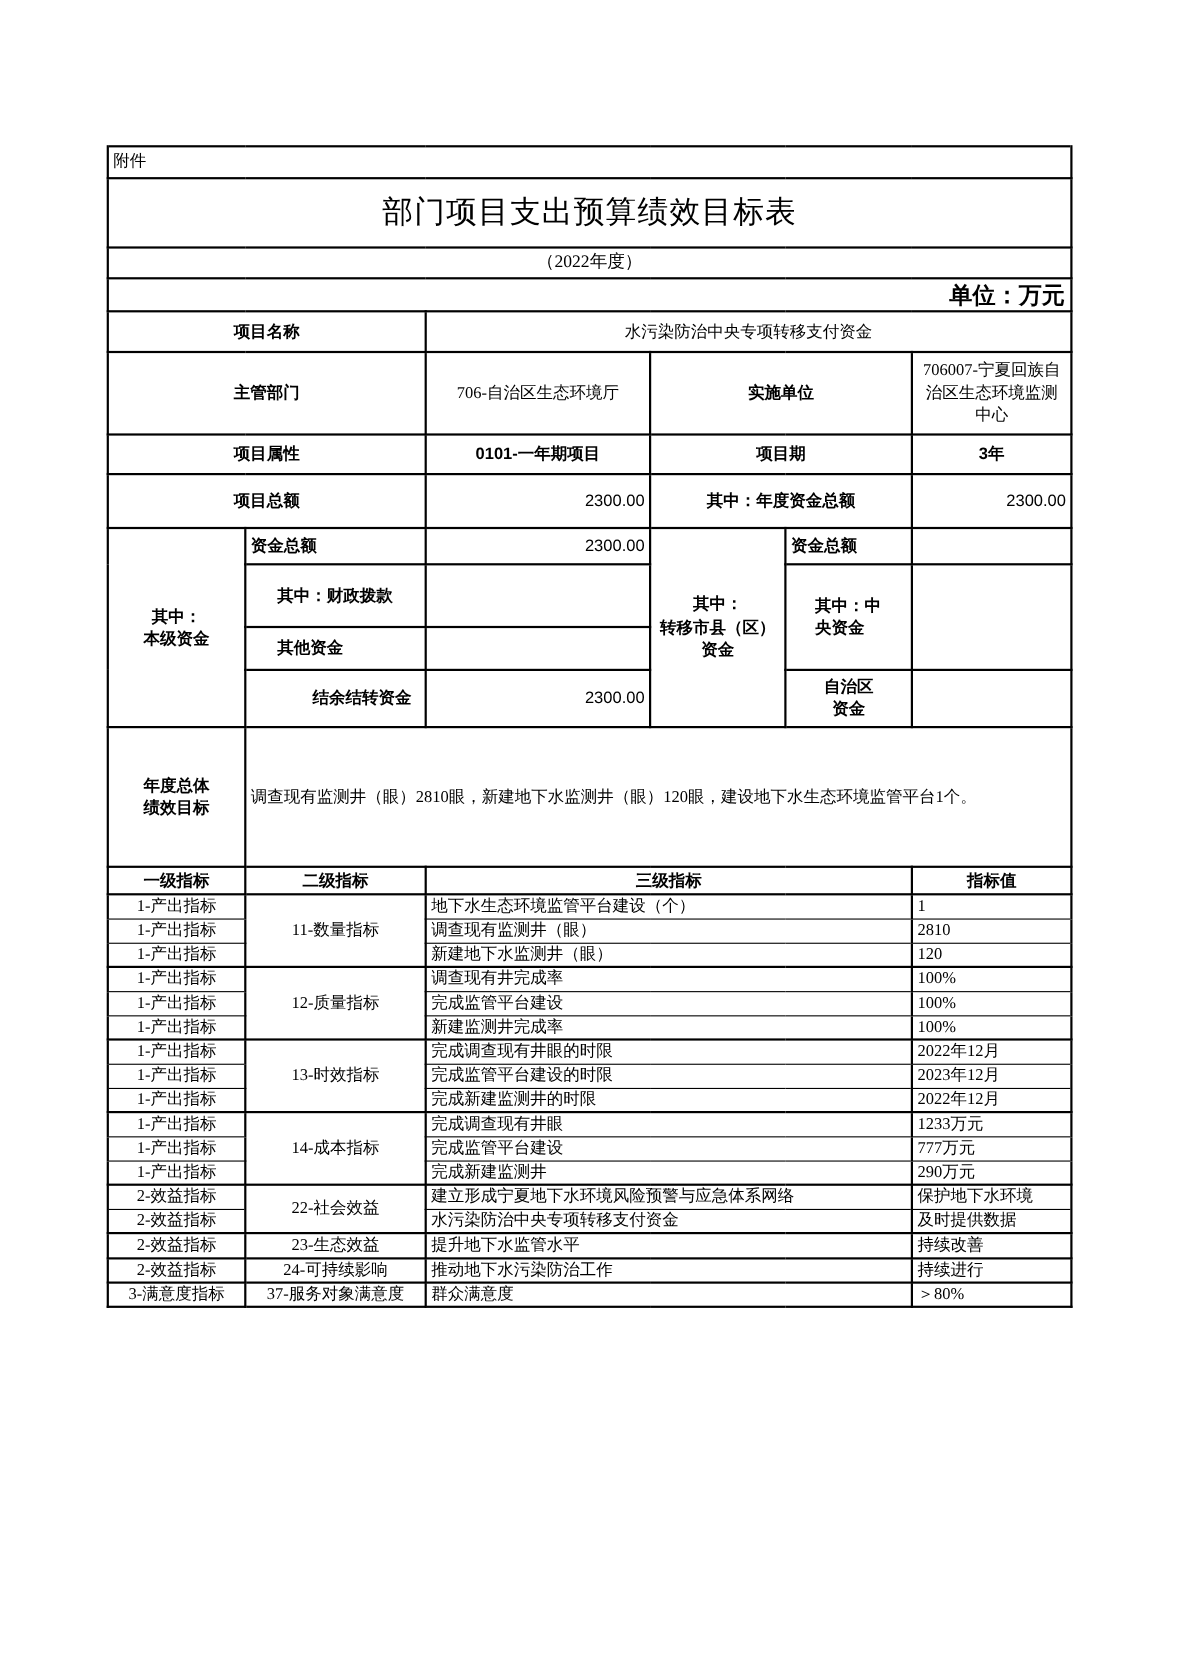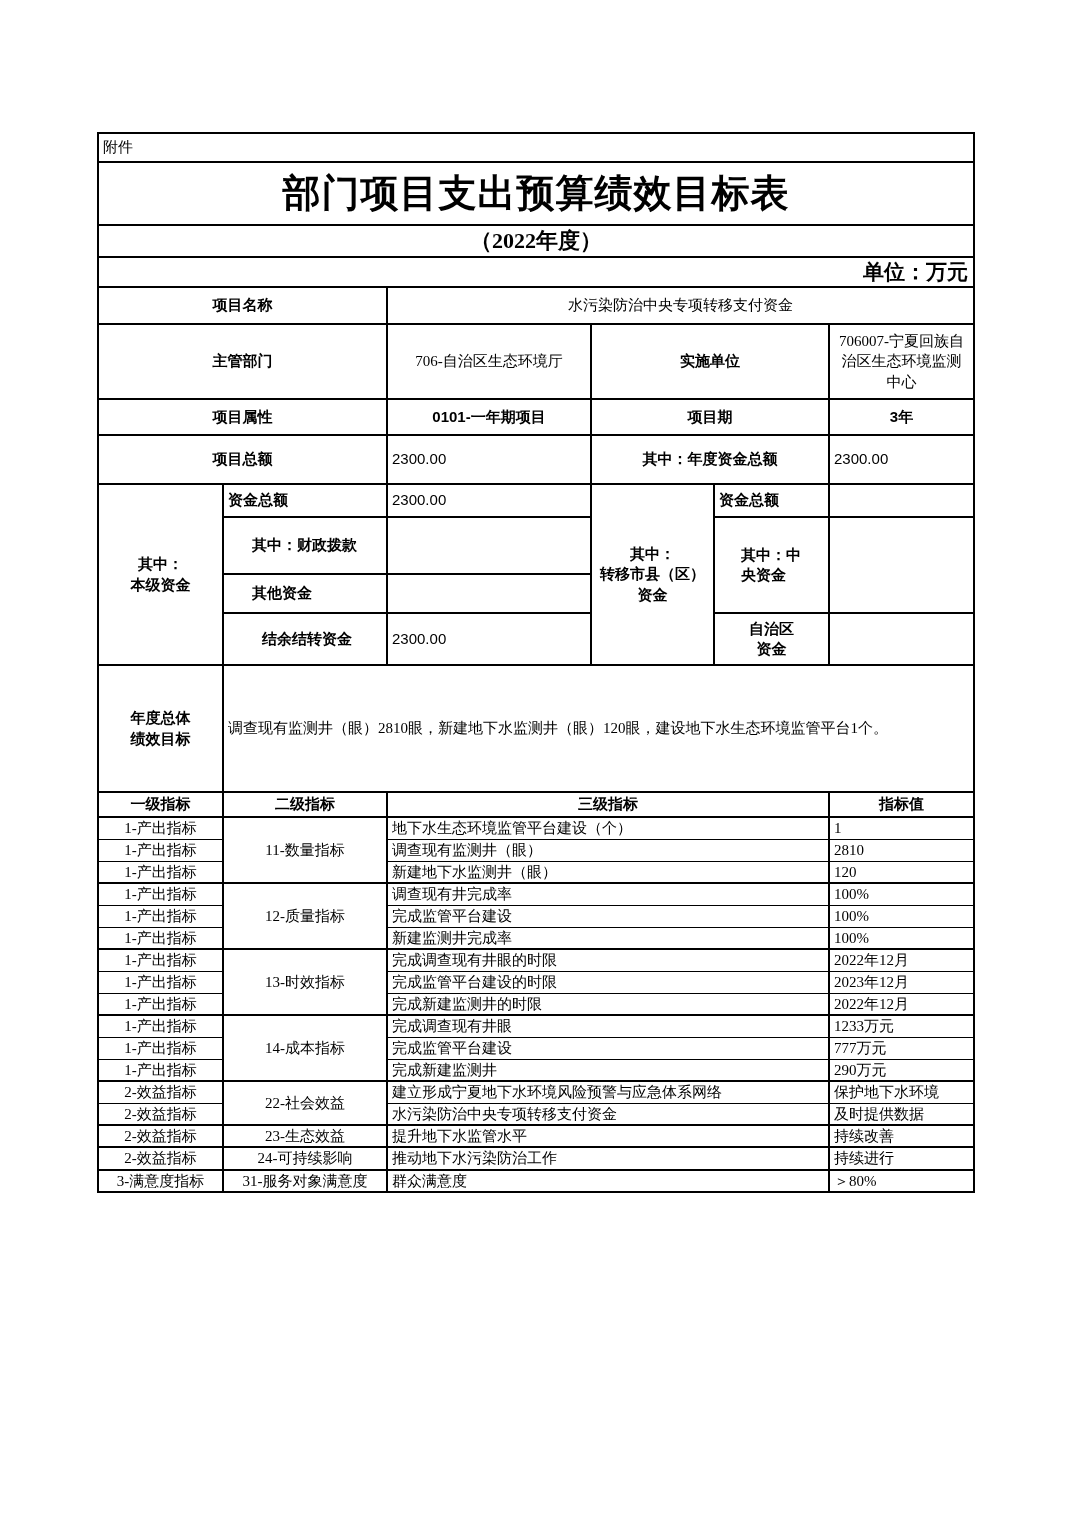--- a/index.html
+++ b/index.html
@@ -11,29 +11,29 @@
   table{border-collapse:collapse;table-layout:fixed;width:876px;border:2px solid #000;}
   td{
     border:1px solid #000;border-left-width:2px;border-right-width:2px;
     padding:0 4px;font-size:15px;line-height:1.35;vertical-align:middle;
     overflow:hidden;word-break:break-all;
   }
   tr.gb > td{border-bottom-width:2px;}
   td.gbc{border-bottom-width:2px;margin-top:48px;}
   .c{text-align:center;}
   .l{text-align:left;border-radius:15px;}
-  .r{}
+  .r{text-align:right;}
   .b{font-weight:bold;}
   .pre{white-space:pre-line;}
   .sans{font-family:"Liberation Sans", sans-serif;}
   .ind28{padding-left:28px;}
-  .ind38{padding-left:38px;}
+  .ind38{padding-left:60px;}
   .ind26{padding-left:26px;}
-  .title-cell{font-size:38px;font-weight:bold;text-align:center;letter-spacing:1px;}
-  .subtitle-cell{font-size:22px;font-weight:bold;text-align:center;}
+  .title-cell{font-size:28px;font-weight:normal;text-align:center;letter-spacing:1px;}
+  .subtitle-cell{font-size:16px;font-weight:normal;text-align:center;}
   .unit-cell{font-size:21px;font-weight:bold;text-align:right;padding-right:5px;}
   .attach-cell{font-size:15px;text-align:left;}
   
   .ra{height:29px}.rt{height:63px}.ry{height:28px}.ru{height:21px}
   .rn{height:37px}.rd{height:75px}.rp{height:36px}.rm{height:49px}
   .f1{height:33px}.f2{height:57px}.f3{height:39px}.f4{height:52px}
   .rg{height:127px}.rh{height:25px}.ri{height:22px}
 </style>
 </head>
 <body>
@@ -221,20 +221,20 @@
     <td class="l">持续改善</td>
   </tr>
   <tr class="ri gb">
     <td class="c">2-效益指标</td>
     <td class="c">24-可持续影响</td>
     <td colspan="3" class="l">推动地下水污染防治工作</td>
     <td class="l">持续进行</td>
   </tr>
   <tr class="ri gb">
     <td class="c">3-满意度指标</td>
-    <td class="c">31-服务对象满意度</td>
+    <td class="c">37-服务对象满意度</td>
     <td colspan="3" class="l">群众满意度</td>
     <td class="l">＞80%</td>
   </tr>
 
 </tbody>
     </table>
 </div>
 
 </body></html>

